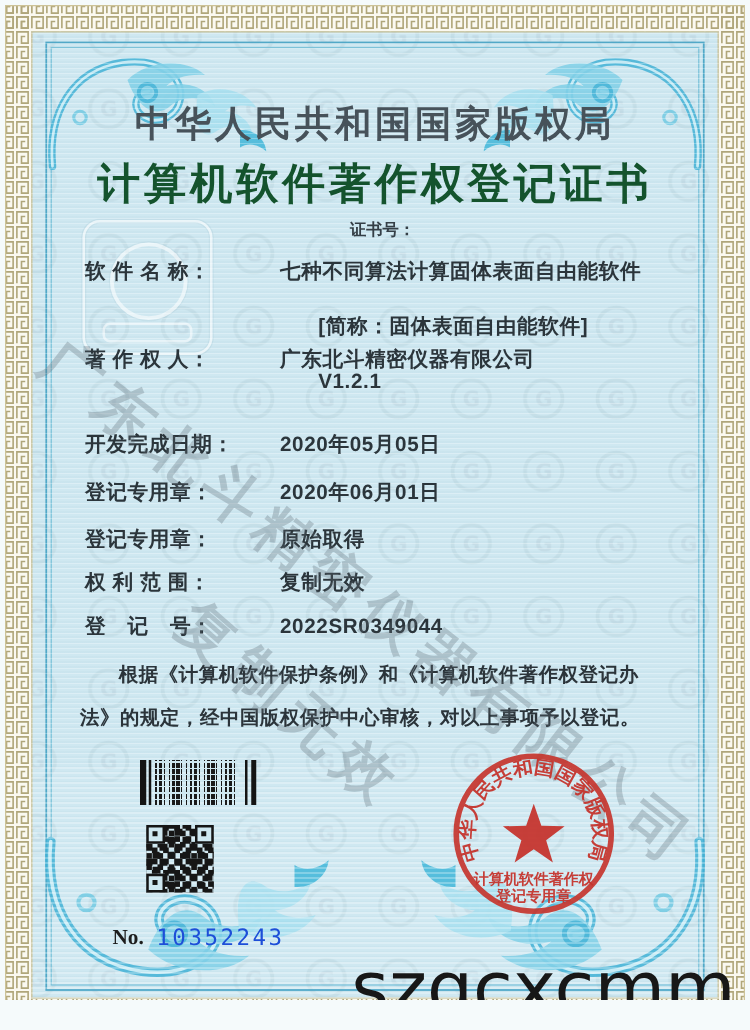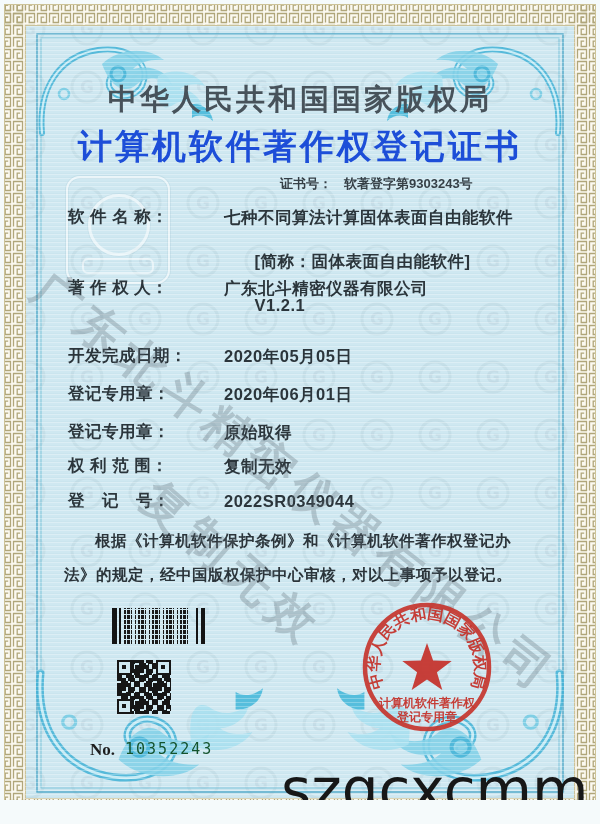--- a/index.html
+++ b/index.html
@@ -20,21 +20,21 @@
   .emboss::after{content:"";position:absolute;left:20px;top:16px;width:56px;height:56px;border-radius:50%;
     border:3px solid rgba(255,255,255,.75);box-shadow:0 0 0 1px rgba(150,185,200,.22);}
   .emboss::before{content:"";position:absolute;left:14px;bottom:8px;width:68px;height:12px;border-radius:6px;
     border:2px solid rgba(255,255,255,.7);}
 
   .title1{position:absolute;top:80px;left:0;width:600px;text-align:center;z-index:2;
     font-family:"Liberation Serif","DejaVu Serif",serif;font-weight:700;font-size:29px;
     letter-spacing:3px;color:#47525a;}
   .title2{position:absolute;top:124px;left:0;width:600px;text-align:center;z-index:2;
     font-family:"Liberation Serif","DejaVu Serif",serif;font-weight:700;font-size:34px;
-    letter-spacing:3px;color:#1d4ed8;}
+    letter-spacing:3px;color:#14532d;}
   .certno{position:absolute;top:175px;left:280px;width:262px;z-index:2;display:flex;
     justify-content:flex-start;gap:12px;font-weight:700;font-size:13px;color:#353f46;}
 
   .row{position:absolute;left:68px;width:478px;z-index:2;font-size:16.5px;font-weight:700;color:#2b353b;}
   .row .lbl{position:absolute;left:0;top:0;white-space:pre;letter-spacing:.5px;}
   .row .val{position:absolute;left:122px;top:0;white-space:pre;line-height:22px;letter-spacing:.5px;margin-left:34px;}
   #row-name{top:206px;} #row-owner{top:277px;} #row-dev{top:345px;} #row-pub{top:383px;}
   #row-acq{top:421px;} #row-scope{top:455px;} #row-reg{top:490px;}
 
   .statement{position:absolute;left:64px;top:524px;width:478px;z-index:2;
@@ -55,22 +55,22 @@
   .qr{position:absolute;left:117px;top:660px;width:54px;height:54px;z-index:2;
     background:
       repeating-conic-gradient(#161616 0 25%,transparent 0 50%) 0 0/9px 9px,
       repeating-conic-gradient(#161616 0 25%,transparent 0 50%) 5px 3px/12px 12px;}
   .qr .f{position:absolute;width:15px;height:15px;background:#cfe8f1;border:2.5px solid #161616;box-sizing:border-box;}
   .qr .f::after{content:"";position:absolute;left:3px;top:3px;width:4px;height:4px;background:#161616;}
   .qr .f1{left:0;top:0;} .qr .f2{right:0;top:0;} .qr .f3{left:0;bottom:0;}
 
   .serial{position:absolute;left:90px;top:740px;z-index:2;display:flex;align-items:flex-start;gap:10px;}
   .serial .no{font-family:"Liberation Serif","DejaVu Serif",serif;font-weight:700;font-size:17px;color:#1d1d1d;}
-  .serial .num{font-family:"DejaVu Sans Mono","Liberation Mono",monospace;font-size:15px;
-    letter-spacing:2px;color:#14532d;}
+  .serial .num{font-family:"DejaVu Sans Mono","Liberation Mono",monospace;font-size:18px;
+    letter-spacing:2px;color:#1d4ed8;}
 
   .seal{position:absolute;left:354px;top:597px;z-index:4;}
   .issue-date{position:absolute;left:360px;top:733px;width:134px;text-align:center;z-index:5;
     font-family:"Liberation Serif","DejaVu Serif",serif;font-weight:700;font-size:15.5px;
     letter-spacing:1px;color:#343e44;}
 
   
   .wm{position:absolute;z-index:3;white-space:nowrap;font-weight:700;
     color:rgba(92,106,116,.30);pointer-events:none;transform-origin:left top;}
   .wm1{left:58px;top:258px;font-size:47px;letter-spacing:7px;transform:rotate(38deg);}
@@ -131,21 +131,20 @@
     <use href="#flourish" transform="translate(562,792) scale(-1.3,-1.25)"></use>
   </svg>
 
   <div class="paper-lines"></div>
   <div class="emboss"></div>
 
   <div class="title1">中华人民共和国国家版权局</div>
   <div class="title2">计算机软件著作权登记证书</div>
   <div class="certno">
     <span>证书号：</span>
-    <span>软著登字第9303243号</span>
   </div>
 
   <div class="row" id="row-name">
     <span class="lbl">软 件 名 称：</span>
     <span class="val"><span>七种不同算法计算固体表面自由能软件</span><br>
       <span>[简称：固体表面自由能软件]</span><br>
       <span>V1.2.1</span></span>
   </div>
   <div class="row" id="row-owner">
     <span class="lbl">著 作 权 人：</span>

